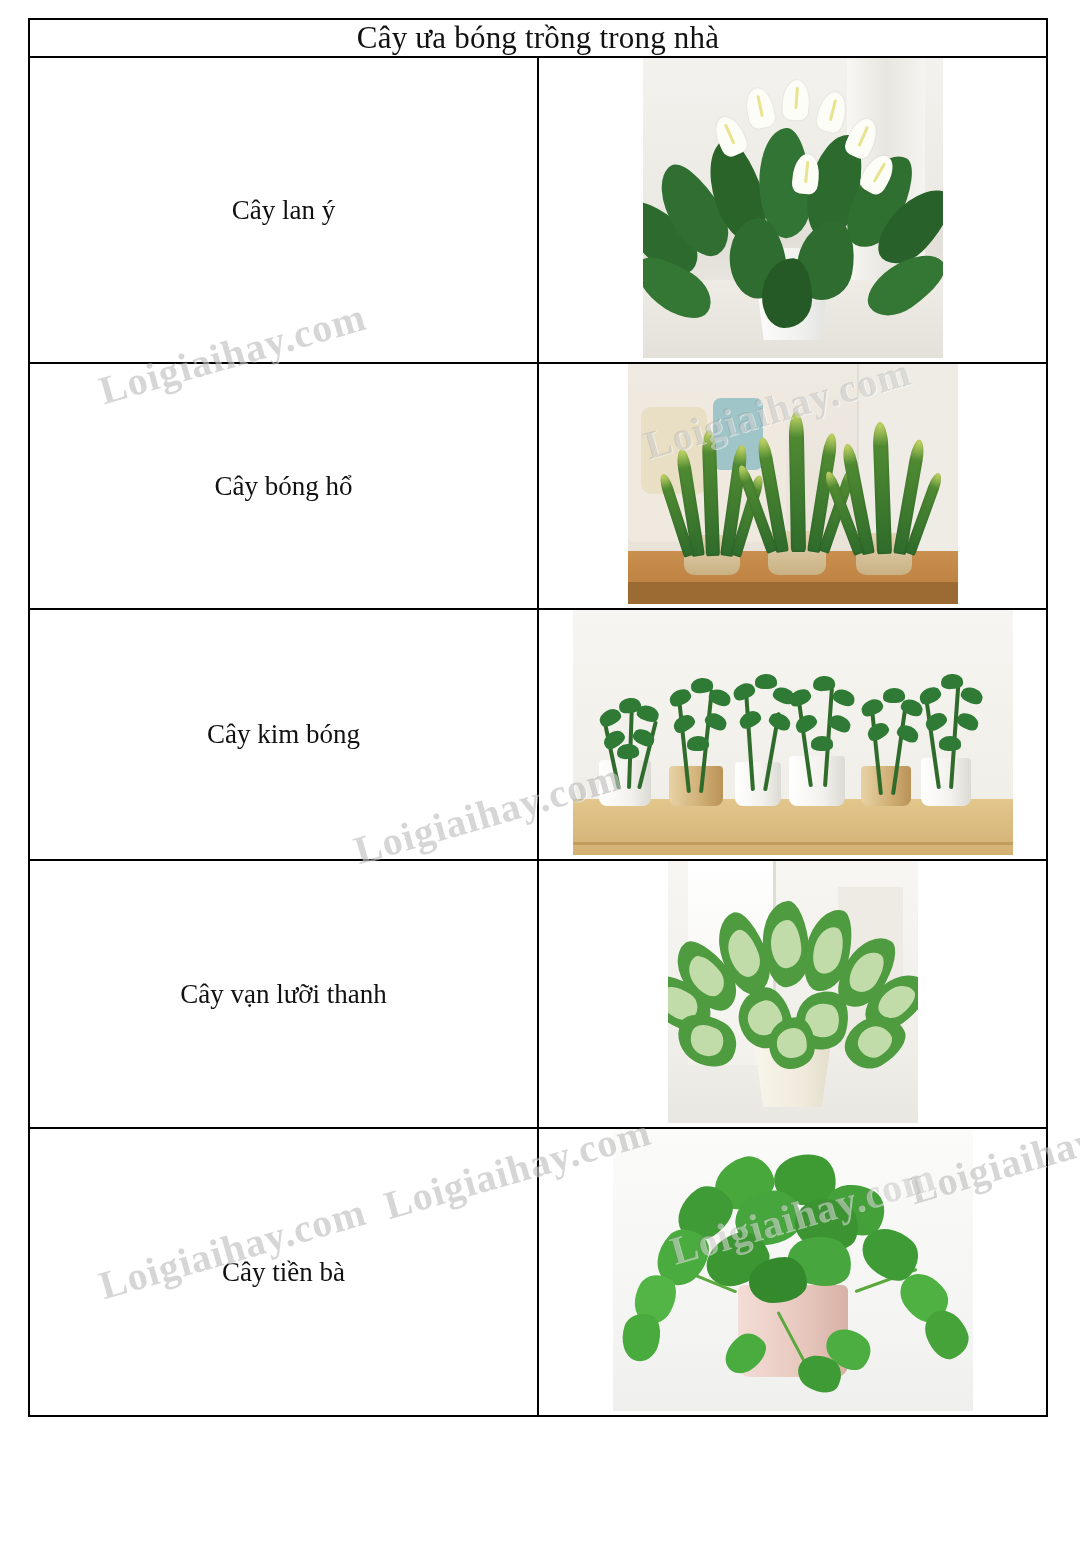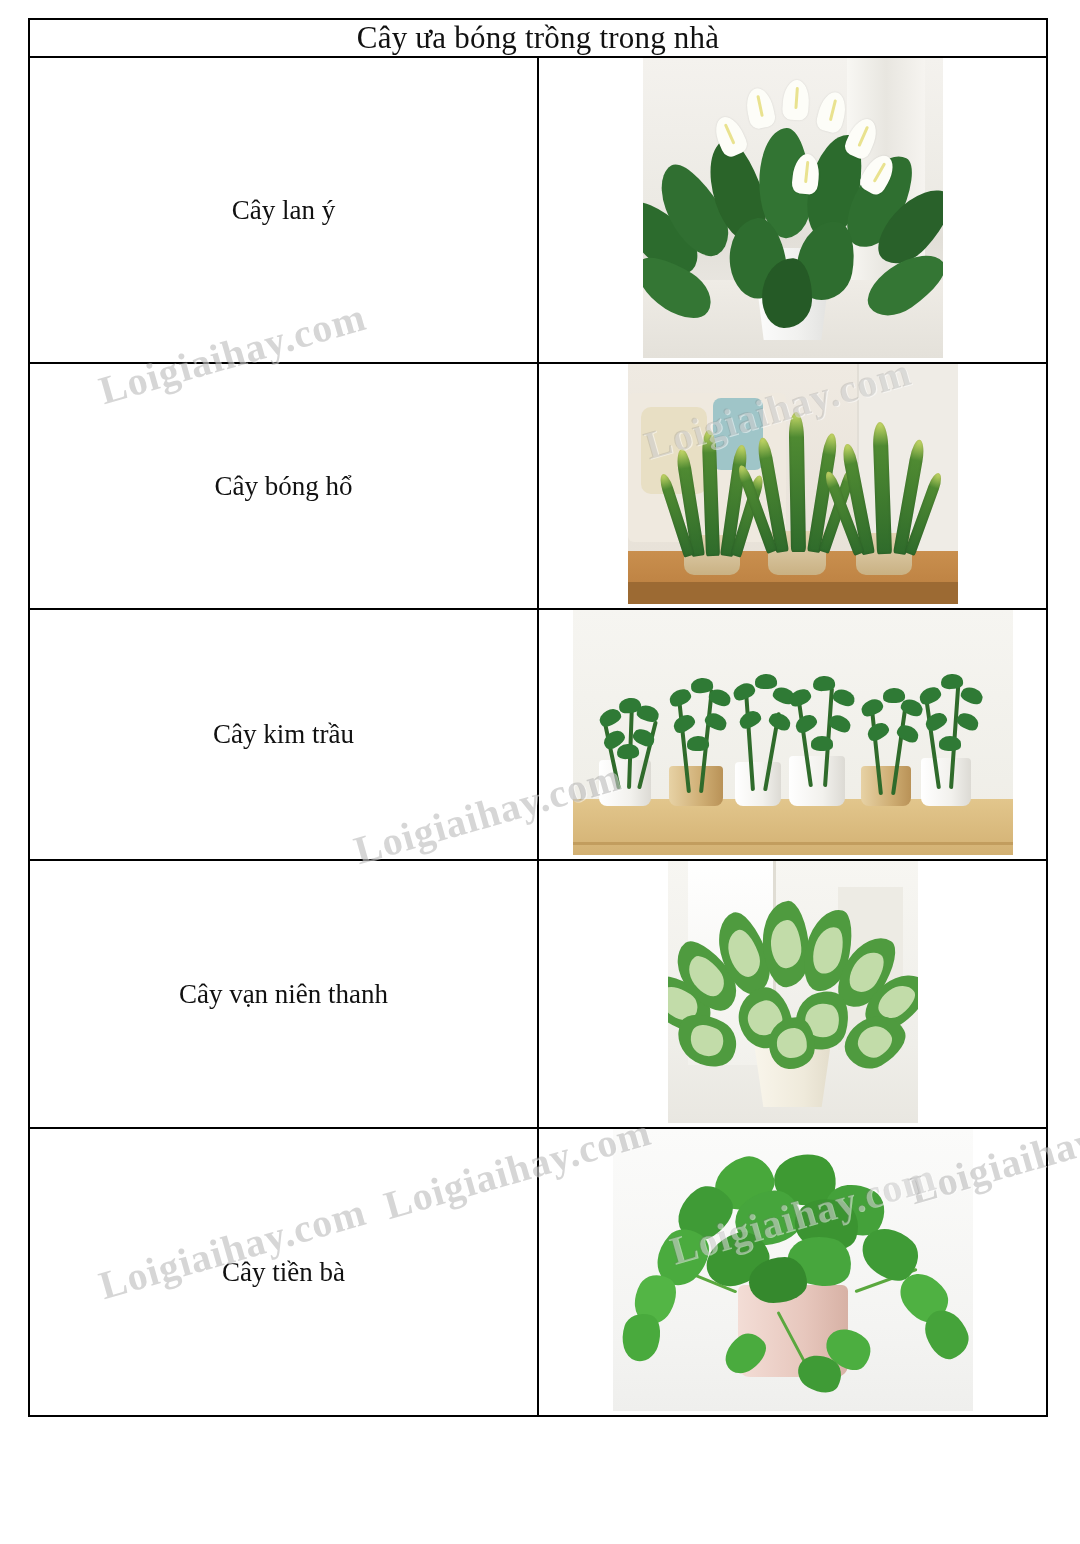--- a/index.html
+++ b/index.html
@@ -253,21 +253,21 @@
               <div class="blade" style="left:249px;bottom:50px;width:15px;height:132px;transform:rotate(-2deg);"></div>
               <div class="blade" style="left:265px;bottom:50px;width:13px;height:116px;transform:rotate(10deg);"></div>
               <div class="blade" style="left:226px;bottom:50px;width:11px;height:88px;transform:rotate(-21deg);"></div>
               <div class="blade" style="left:276px;bottom:50px;width:11px;height:86px;transform:rotate(20deg);"></div>
             </div>
           </div>
         </td>
       </tr>
 
       <tr>
-        <td class="name-cell">Cây kim trầu</td>
+        <td class="name-cell">Cây kim bóng</td>
         <td class="img-cell">
           <div class="photo" style="width:440px;height:245px;">
             <div class="scene">
               <div class="zz-bg"></div>
               <div class="zz-shelf"></div>
               <div class="zz-shelf-line"></div>
 
               <div class="zz-pot" style="left:26px;width:52px;height:46px;"></div>
               <div class="zz-pot rattan" style="left:96px;width:54px;height:40px;"></div>
               <div class="zz-pot" style="left:162px;width:46px;height:44px;"></div>
@@ -326,21 +326,21 @@
               <div class="zz-leaf" style="left:388px;bottom:152px;transform:rotate(22deg);"></div>
               <div class="zz-leaf" style="left:352px;bottom:126px;transform:rotate(-30deg);"></div>
               <div class="zz-leaf" style="left:384px;bottom:126px;transform:rotate(26deg);"></div>
               <div class="zz-leaf" style="left:366px;bottom:104px;transform:rotate(0deg);"></div>
             </div>
           </div>
         </td>
       </tr>
 
       <tr>
-        <td class="name-cell">Cây vạn niên thanh</td>
+        <td class="name-cell">Cây vạn lưỡi thanh</td>
         <td class="img-cell">
           <div class="photo" style="width:250px;height:262px;">
             <div class="scene">
               <div class="dc-bg"></div>
               <div class="dc-window"></div>
               <div class="dc-shadow"></div>
               <div class="dc-pot"></div>
 
               <div class="dc-leaf" style="width:44px;height:70px;left:18px;top:92px;transform:rotate(-56deg);"></div>
               <div class="dc-leaf" style="width:44px;height:78px;left:40px;top:68px;transform:rotate(-38deg);"></div>

